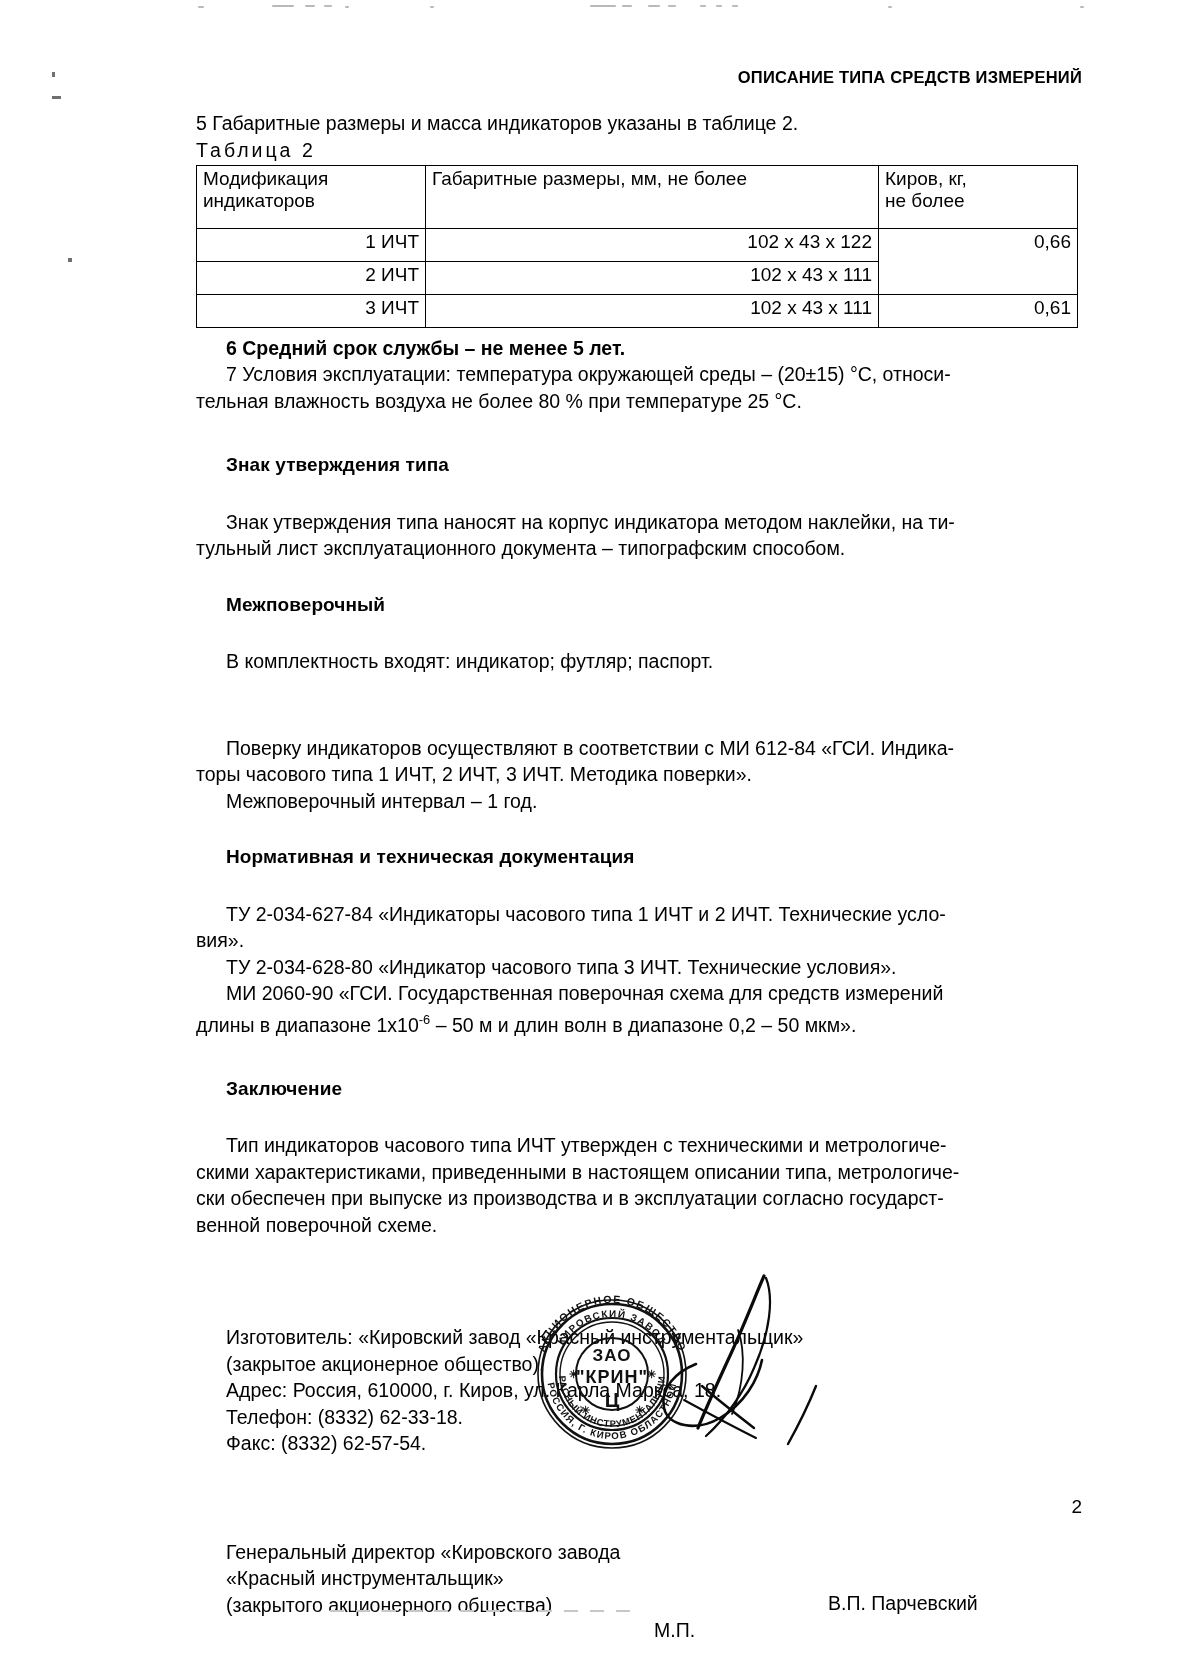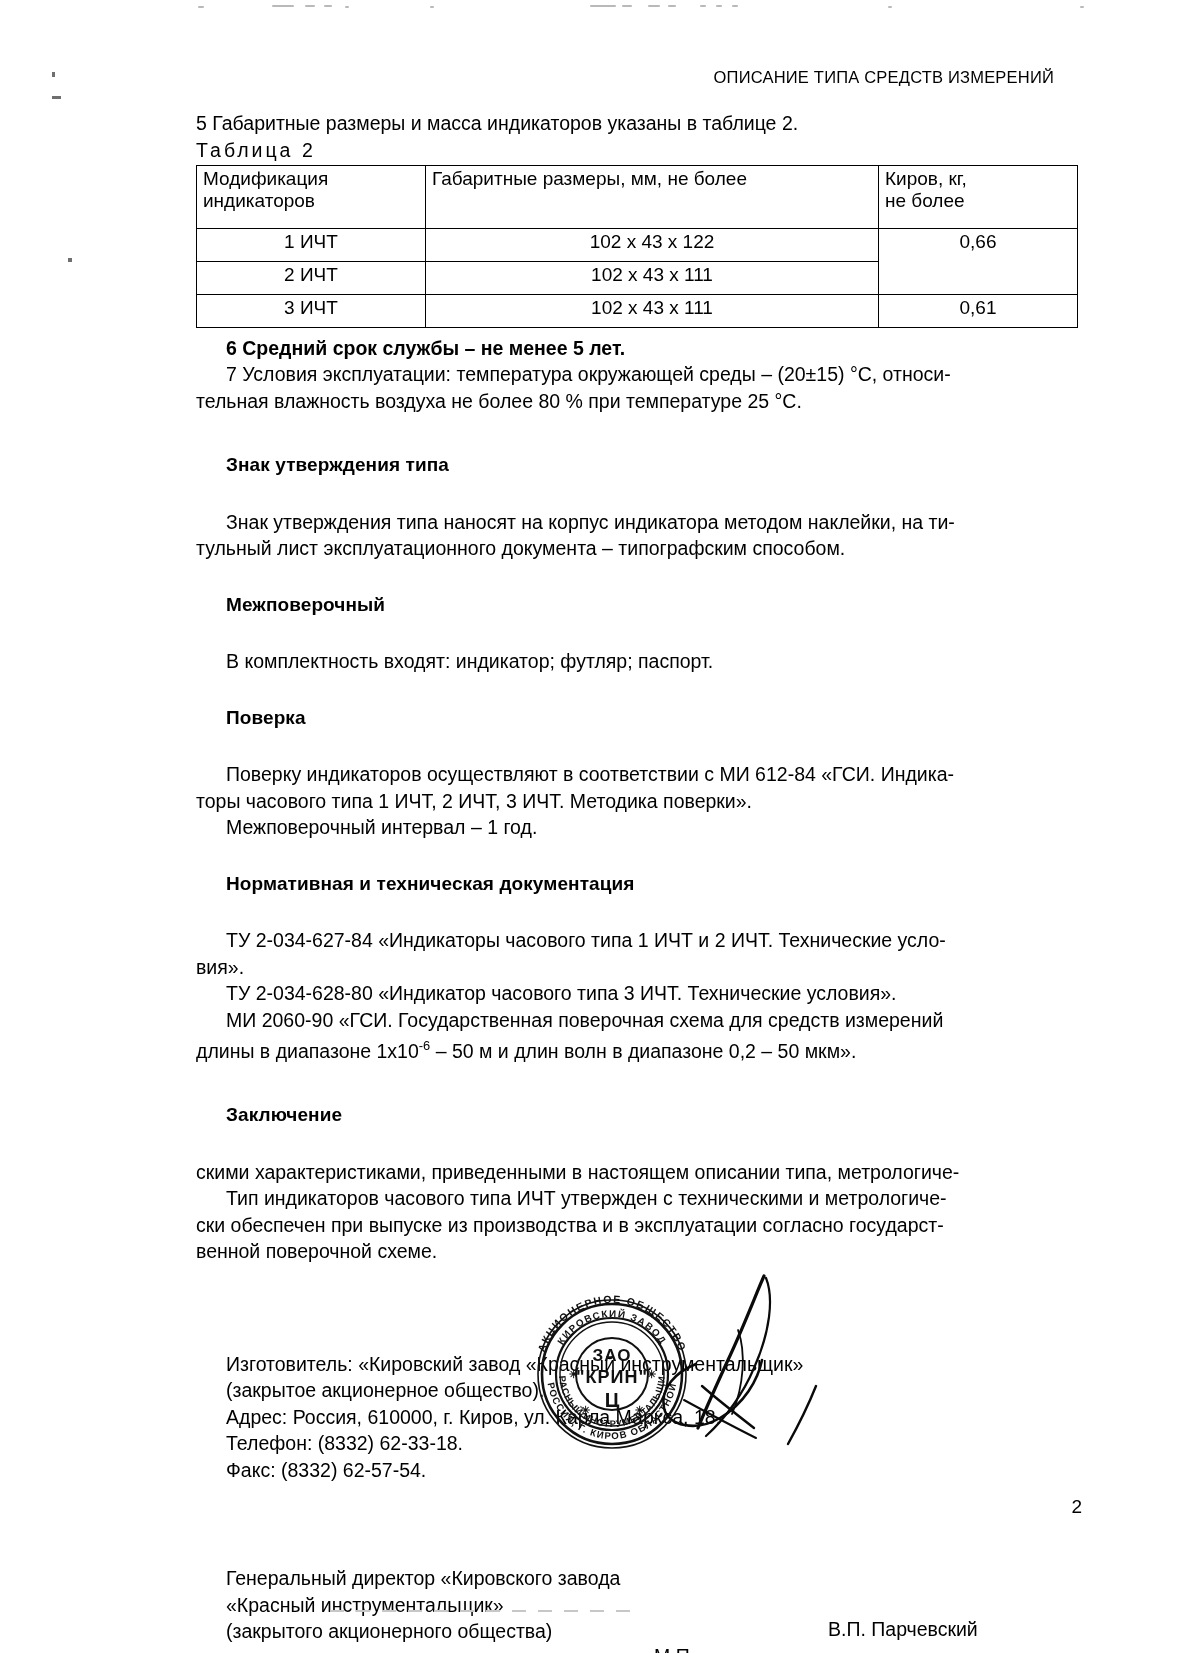--- a/index.html
+++ b/index.html
@@ -41,23 +41,23 @@
     border-radius: 50%;
   }
   .edge-tick {
     position: absolute;
     background: #6f6f6f;
   }
 
   .header-line {
     position: absolute;
     top: 68px;
-    right: 124px;
+    right: 96px;
     font-size: 16.5px;
-    font-weight: 400;
+    font-weight: 700;
     letter-spacing: 0.2px;
     white-space: nowrap;
   }
 
   .body-block {
     position: absolute;
     left: 196px;
     top: 110px;
     width: 856px;
   }
@@ -104,21 +104,21 @@
     vertical-align: top;
   }
   table.spec th {
     text-align: left;
     height: 58px;
   }
   th.c1 { width: 216px; }
   th.c2 { width: 440px; text-align: center; }
   th.c3 { width: 186px; text-align: center; }
   table.spec th.c2, table.spec th.c3 { vertical-align: top; }
-  table.spec td { text-align: center; height: 28px; }
+  table.spec td { text-align: right; height: 28px; }
   td.mass { vertical-align: middle; }
 
   sup { font-size: 0.66em; vertical-align: super; }
 
   .sig-block {
     position: relative;
     margin-top: 0;
   }
   .sig-lines {
     font-size: 19.5px;
@@ -253,40 +253,39 @@
     <div class="sp-30"></div>
     <p class="line" style="text-indent:30px;">Знак утверждения типа наносят на корпус индикатора методом наклейки, на ти-</p>
     <p class="line">тульный лист эксплуатационного документа – типографским способом.</p>
 
     <div class="sp-30"></div>
     <p class="heading">Межповерочный</p>
     <div class="sp-30"></div>
     <p class="line" style="text-indent:30px;">В комплектность входят: индикатор; футляр; паспорт.</p>
 
     <div class="sp-30"></div>
-    <p class="heading">Поверка</p>
     <div class="sp-30"></div>
     <p class="line" style="text-indent:30px;">Поверку индикаторов осуществляют в соответствии с МИ 612-84 «ГСИ. Индика-</p>
     <p class="line">торы часового типа 1 ИЧТ, 2 ИЧТ, 3 ИЧТ. Методика поверки».</p>
     <p class="line" style="text-indent:30px;">Межповерочный интервал – 1 год.</p>
 
     <div class="sp-30"></div>
     <p class="heading">Нормативная и техническая документация</p>
     <div class="sp-30"></div>
     <p class="line" style="text-indent:30px;">ТУ 2-034-627-84 «Индикаторы часового типа 1 ИЧТ и 2 ИЧТ. Технические усло-</p>
     <p class="line">вия».</p>
     <p class="line" style="text-indent:30px;">ТУ 2-034-628-80 «Индикатор часового типа 3 ИЧТ. Технические условия».</p>
     <p class="line" style="text-indent:30px;">МИ 2060-90 «ГСИ. Государственная поверочная схема для средств измерений</p>
     <p class="line"><span>длины в диапазоне 1х10</span><sup>-6</sup><span> – 50 м и длин волн в диапазоне 0,2 – 50 мкм».</span></p>
 
     <div class="sp-38"></div>
     <p class="heading">Заключение</p>
     <div class="sp-30"></div>
+    <p class="line" style="text-indent:30px;">Тип индикаторов часового типа ИЧТ утвержден с техническими и метрологиче-</p>
     <p class="line">скими характеристиками, приведенными в настоящем описании типа, метрологиче-</p>
-    <p class="line" style="text-indent:30px;">Тип индикаторов часового типа ИЧТ утвержден с техническими и метрологиче-</p>
     <p class="line">ски обеспечен при выпуске из производства и в эксплуатации согласно государст-</p>
     <p class="line">венной поверочной схеме.</p>
 
     <div class="sp-56"></div>
     <div class="sp-30"></div>
     <p class="line" style="text-indent:30px;">Изготовитель: «Кировский завод «Красный инструментальщик»</p>
     <p class="line" style="text-indent:30px;">(закрытое акционерное общество).</p>
     <p class="line" style="text-indent:30px;">Адрес: Россия, 610000, г. Киров, ул. Карла Маркса, 18.</p>
     <p class="line" style="text-indent:30px;">Телефон: (8332) 62-33-18.</p>
     <p class="line" style="text-indent:30px;">Факс: (8332) 62-57-54.</p>

